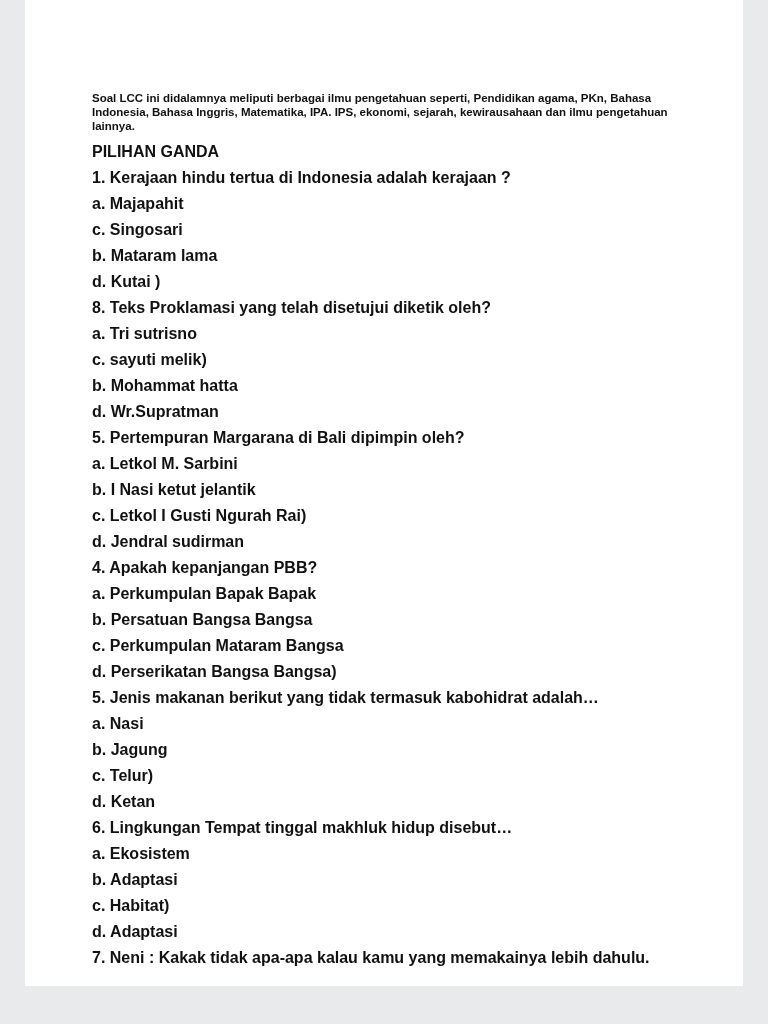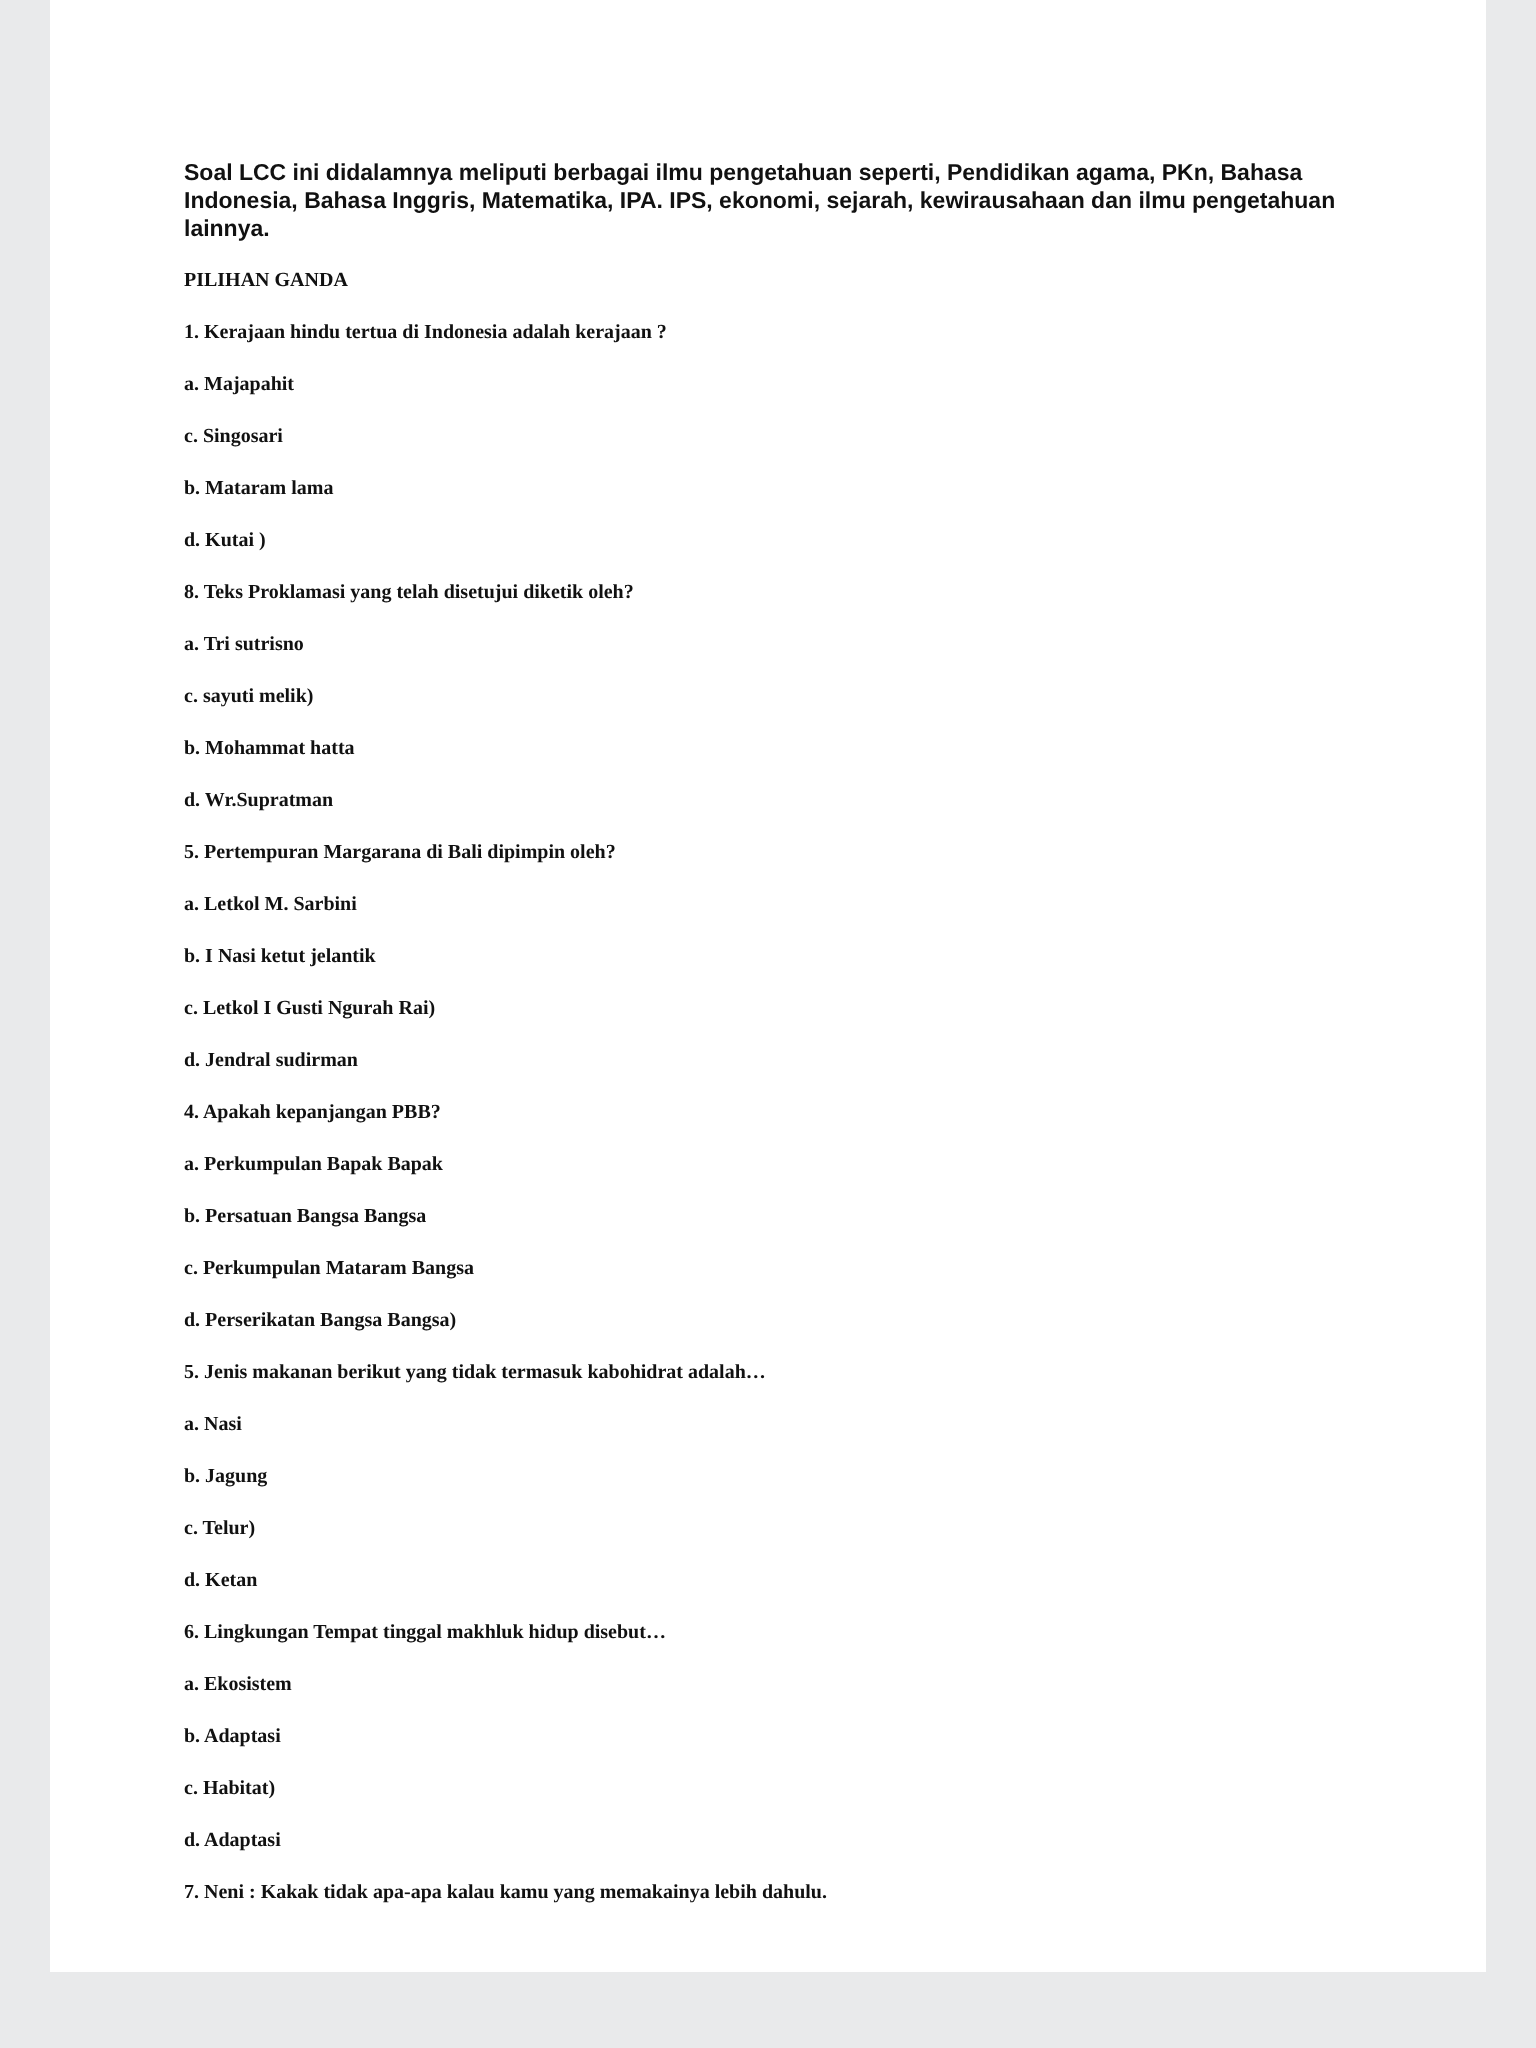--- a/index.html
+++ b/index.html
@@ -26,30 +26,29 @@
     padding: 79px 62px 0 67px;
   }
   .text-col {
     width: 596px;
   }
   .intro {
     font-size: 11.5px;
     font-weight: bold;
     color: #111111;
     line-height: 14px;
-    margin: 1px 0 12px 0;
+    margin: 12px 0 12px 0;
   }
   .line {
-    font-size: 10px;
+    font-size: 16px;
     font-weight: bold;
     color: #111111;
     line-height: 14px;
     margin: 0 0 12px 0;
     white-space: nowrap;
-    font-family: Liberation Serif, serif;
   }
 </style>
 </head>
 <body>
 
 <div class="viewport">
   <div class="doc-page">
     <div class="text-col">
 
       <p class="intro">Soal LCC ini didalamnya meliputi berbagai ilmu pengetahuan seperti, Pendidikan agama, PKn, Bahasa Indonesia, Bahasa Inggris, Matematika, IPA. IPS, ekonomi, sejarah, kewirausahaan dan ilmu pengetahuan lainnya.</p>

